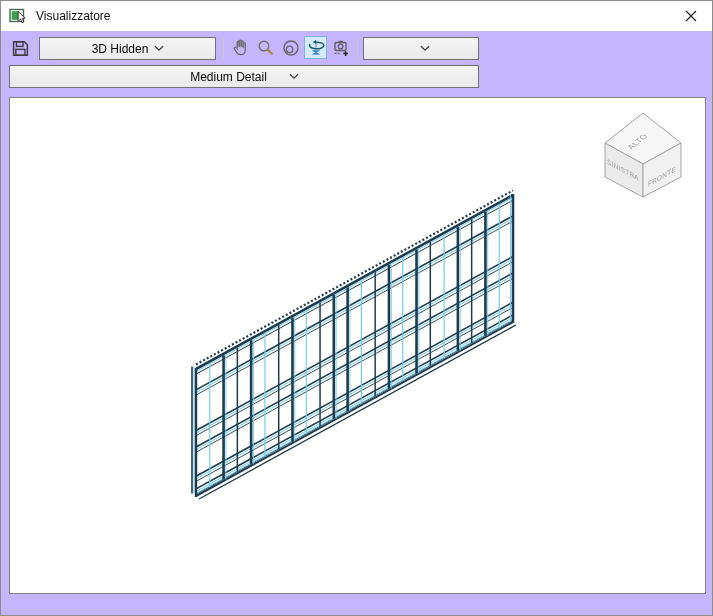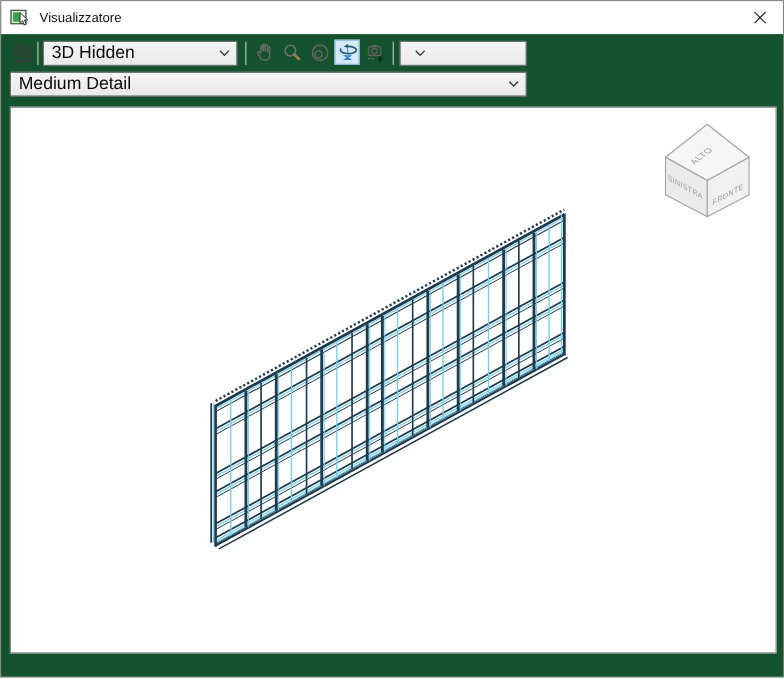--- a/index.html
+++ b/index.html
@@ -1,18 +1,18 @@
 <!DOCTYPE html>
 <html><head>
 <meta charset="utf-8">
 <style>
   html,body{margin:0;padding:0;background:#fff;}
   .window{
     position:relative;width:711px;height:614px;
-    border:1px solid #8c8c8c;background:#14532d;
+    border:1px solid #8c8c8c;background:#c4b5fd;
     font-family:"Liberation Sans",sans-serif;overflow:hidden;
   }
   
   .titlebar{
     position:absolute;top:0;left:0;right:0;height:30px;
     background:#ffffff;display:flex;align-items:center;padding-left:8px;
   }
   .titlebar .title-text{font-size:12px;color:#101010;margin-left:9px;}
   .close-btn{
     position:absolute;top:0;right:0;width:42px;height:30px;
@@ -22,22 +22,22 @@
   .tbtn{
     position:absolute;width:23px;height:23px;box-sizing:border-box;
     display:flex;align-items:center;justify-content:center;background:transparent;border:none;padding:0;
   }
   .tbtn.selected{background:#d4e9f9;border:1px solid #7fb2dd;}
   .vsep{position:absolute;width:1px;background:#c9c9c9;}
   .combo{
     position:absolute;box-sizing:border-box;height:23px;
     background:linear-gradient(#f5f5f5,#e9e9e9);
     border:1px solid #717171;
-    display:flex;align-items:center;justify-content:space-between;
-    padding:0 6px 0 7px;font-size:16px;color:#0a0a0a;cursor:default;
+    display:flex;align-items:center;justify-content:center;
+    padding:0 6px 0 7px;font-size:12px;color:#0a0a0a;cursor:default;
   }
   .combo .chev{flex:0 0 auto;margin-left:6px;display:flex;align-items:center;}
   
   .viewport{
     position:absolute;left:8px;top:96px;width:697px;height:497px;
     background:#ffffff;border:1px solid #828282;box-sizing:border-box;
   }
   .viewport svg{display:block;}
 </style>
 </head>

